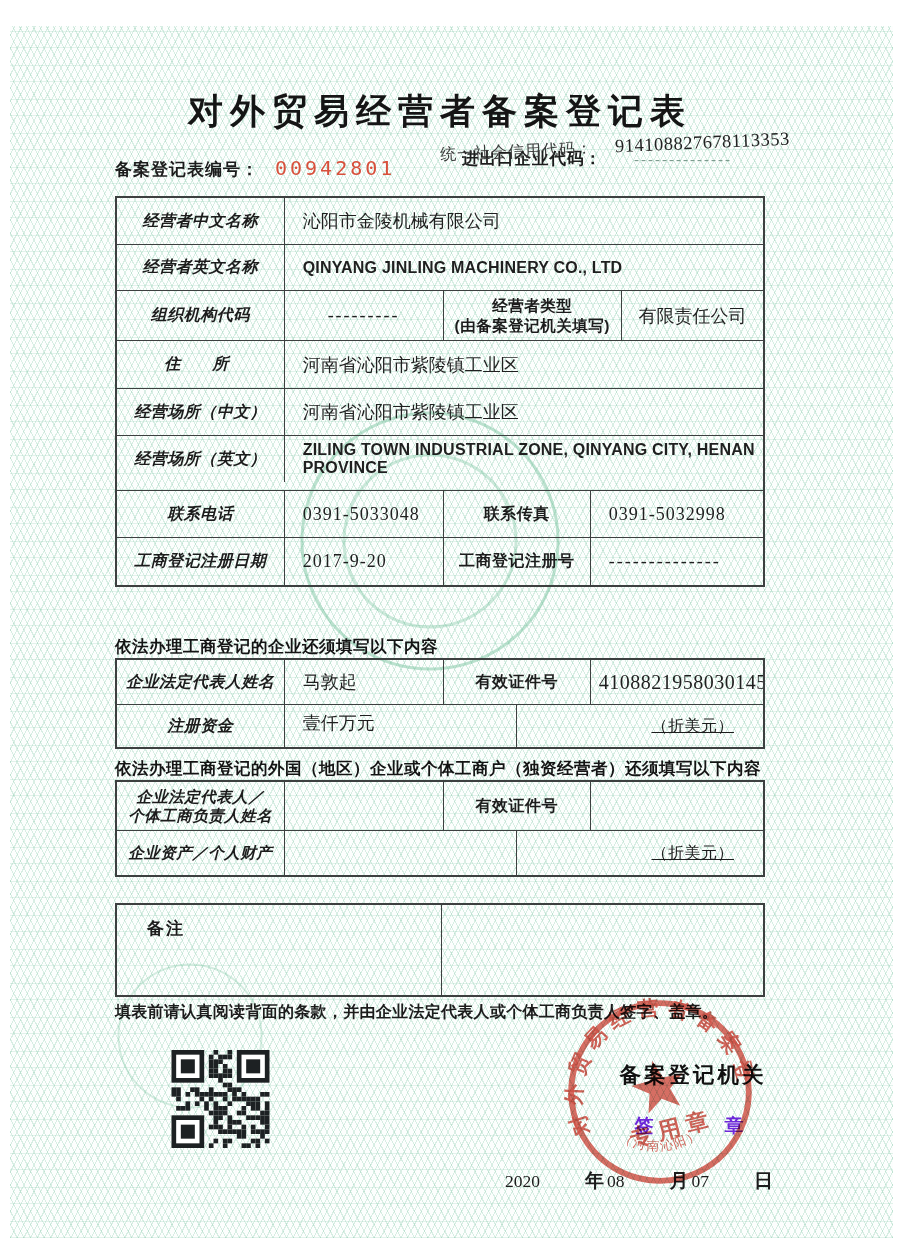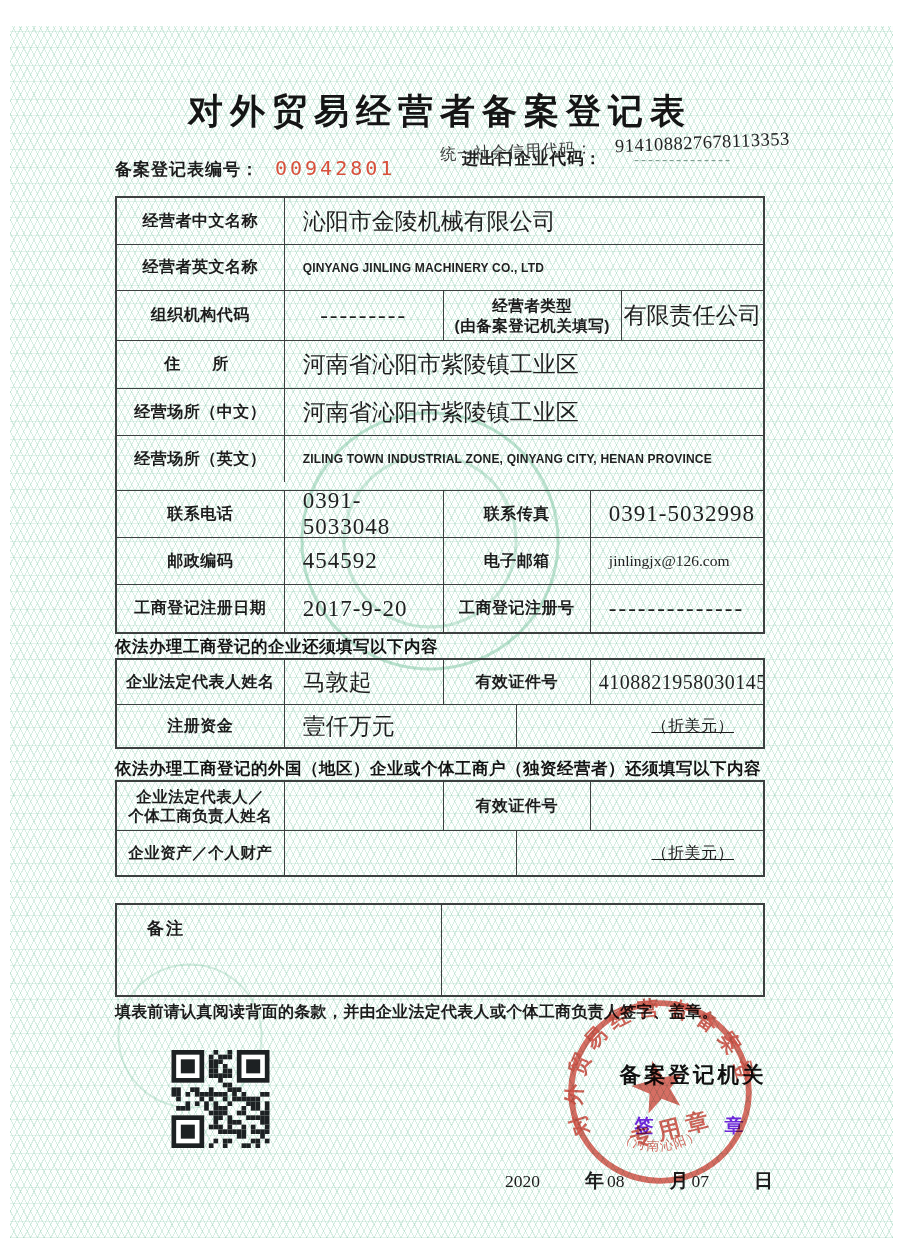--- a/index.html
+++ b/index.html
@@ -36,26 +36,26 @@
   .ie-line .lbl { font-size:16.5px; font-weight:bold; letter-spacing:1px; }
   .dashes { color:#7a9a8c; letter-spacing:2px; font-family:"Liberation Serif", serif; }
   .ie-line .dashes { margin-left:32px; font-size:15px; }
 
   .tbl { position:absolute; left:115px; width:650px; border:2px solid #3d4040; }
   .tr { display:flex; border-top:1.5px solid #3d4040; }
   .tr:first-child { border-top:none; }
   .td { display:flex; align-items:center; border-left:1.5px solid #3d4040; overflow:hidden; }
   .td:first-child { border-left:none; }
   .td.lblc { justify-content:center; text-align:center; font-weight:bold; font-size:16px; letter-spacing:0.5px; }
-  .td.valc { padding-left:18px; font-family:"Liberation Serif","DejaVu Serif", serif; font-size:23px; color:#1f1f1f; }
-  .td.valc.en { font-family:"Liberation Sans", sans-serif; font-size:12px; font-weight:bold; letter-spacing:0.2px; }
+  .td.valc { padding-left:18px; font-family:"Liberation Serif","DejaVu Serif", serif; font-size:18px; color:#1f1f1f; }
+  .td.valc.en { font-family:"Liberation Sans", sans-serif; font-size:16px; font-weight:bold; letter-spacing:0.2px; }
   .td.valc.num { letter-spacing:1px; }
   .td.center { justify-content:center; padding-left:0; }
   .td.right { justify-content:flex-end; padding-right:29px; padding-left:0;text-decoration:underline; }
-  .w-lbl { width:25.8%; } .w-val { width:74.2%; }
+  .w-lbl { width:25.8%;font-style:italic; } .w-val { width:74.2%; }
   .w-v2 { width:24.6%; } .w-l2 { width:22.8%; } .w-v3 { width:26.8%; }
   .w-org3 { width:27.6%; } .w-org4 { width:22%; }
   .w-m2 { width:36%; } .w-m3 { width:38.2%; }
   .two-line { line-height:1.25; font-size:15.5px; }
 
   .section-heading { position:absolute; left:115px; font-size:16.5px; font-weight:bold; letter-spacing:0.5px; color:#141414; }
 
   .remarks-box { position:absolute; left:115px; top:903px; width:650px; height:94px; border:2px solid #3d4040; }
   .remarks-box .rlabel { position:absolute; left:30px; top:12px; font-size:17px; font-weight:bold; letter-spacing:2px; }
   .remarks-div { position:absolute; left:50.2%; top:0; bottom:0; border-left:1.5px solid #3d4040; }
@@ -125,26 +125,20 @@
   </div>
   <div class="tr" style="height:47px;">
     <div class="td lblc w-lbl">经营场所（英文）</div>
     <div class="td valc en w-val">ZILING TOWN INDUSTRIAL ZONE, QINYANG CITY, HENAN PROVINCE</div>
   </div>
   <div class="tr" style="height:47px;margin-top:8px;">
     <div class="td lblc w-lbl">联系电话</div>
     <div class="td valc num w-v2">0391-5033048</div>
     <div class="td lblc w-l2">联系传真</div>
     <div class="td valc num w-v3">0391-5032998</div>
-  </div>
-  <div class="tr" style="height:47px;">
-    <div class="td lblc w-lbl">邮政编码</div>
-    <div class="td valc num w-v2">454592</div>
-    <div class="td lblc w-l2">电子邮箱</div>
-    <div class="td valc w-v3" style="font-size:15.5px;">jinlingjx@126.com</div>
   </div>
   <div class="tr" style="height:48px;">
     <div class="td lblc w-lbl">工商登记注册日期</div>
     <div class="td valc num w-v2">2017-9-20</div>
     <div class="td lblc w-l2">工商登记注册号</div>
     <div class="td valc dashes w-v3">--------------</div>
   </div>
 </div>
 
 <div class="section-heading" style="top:636px;">依法办理工商登记的企业还须填写以下内容</div>

